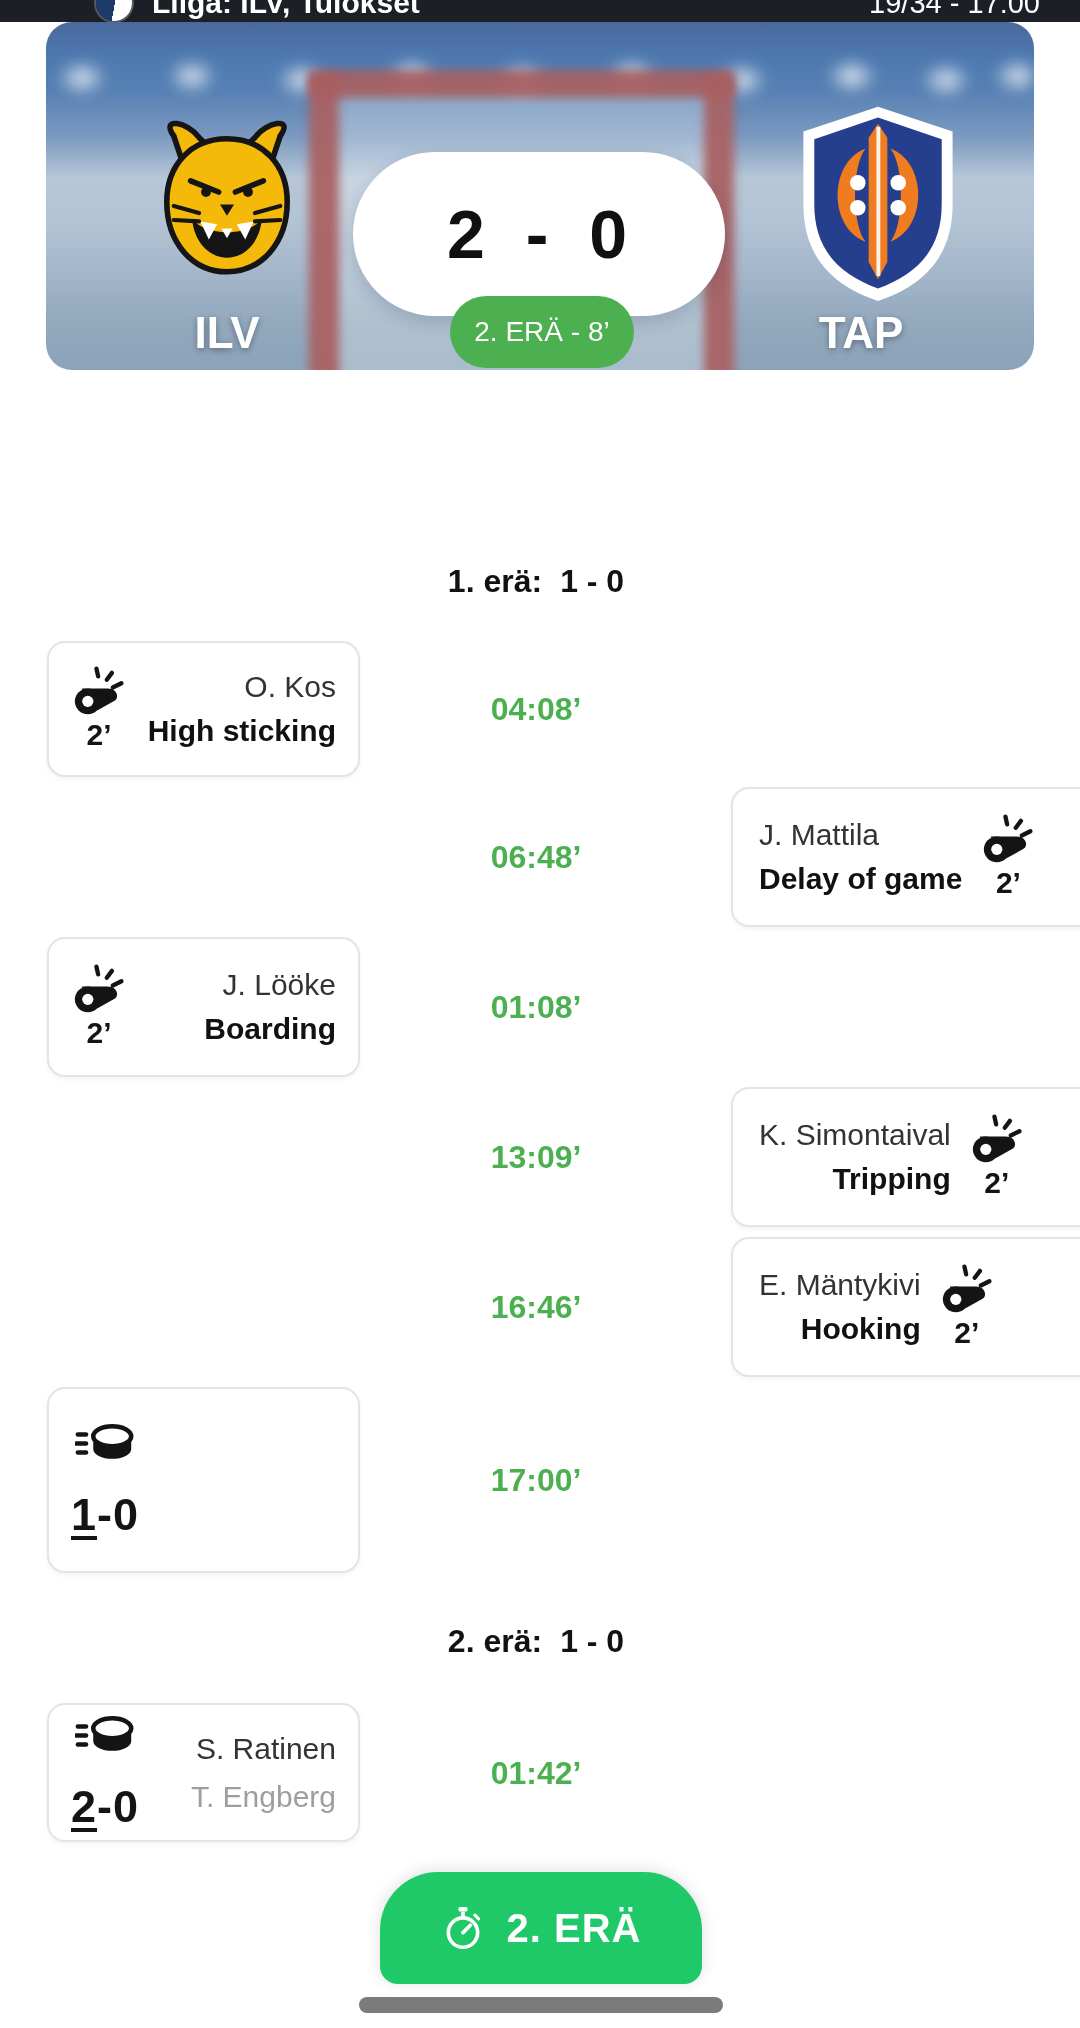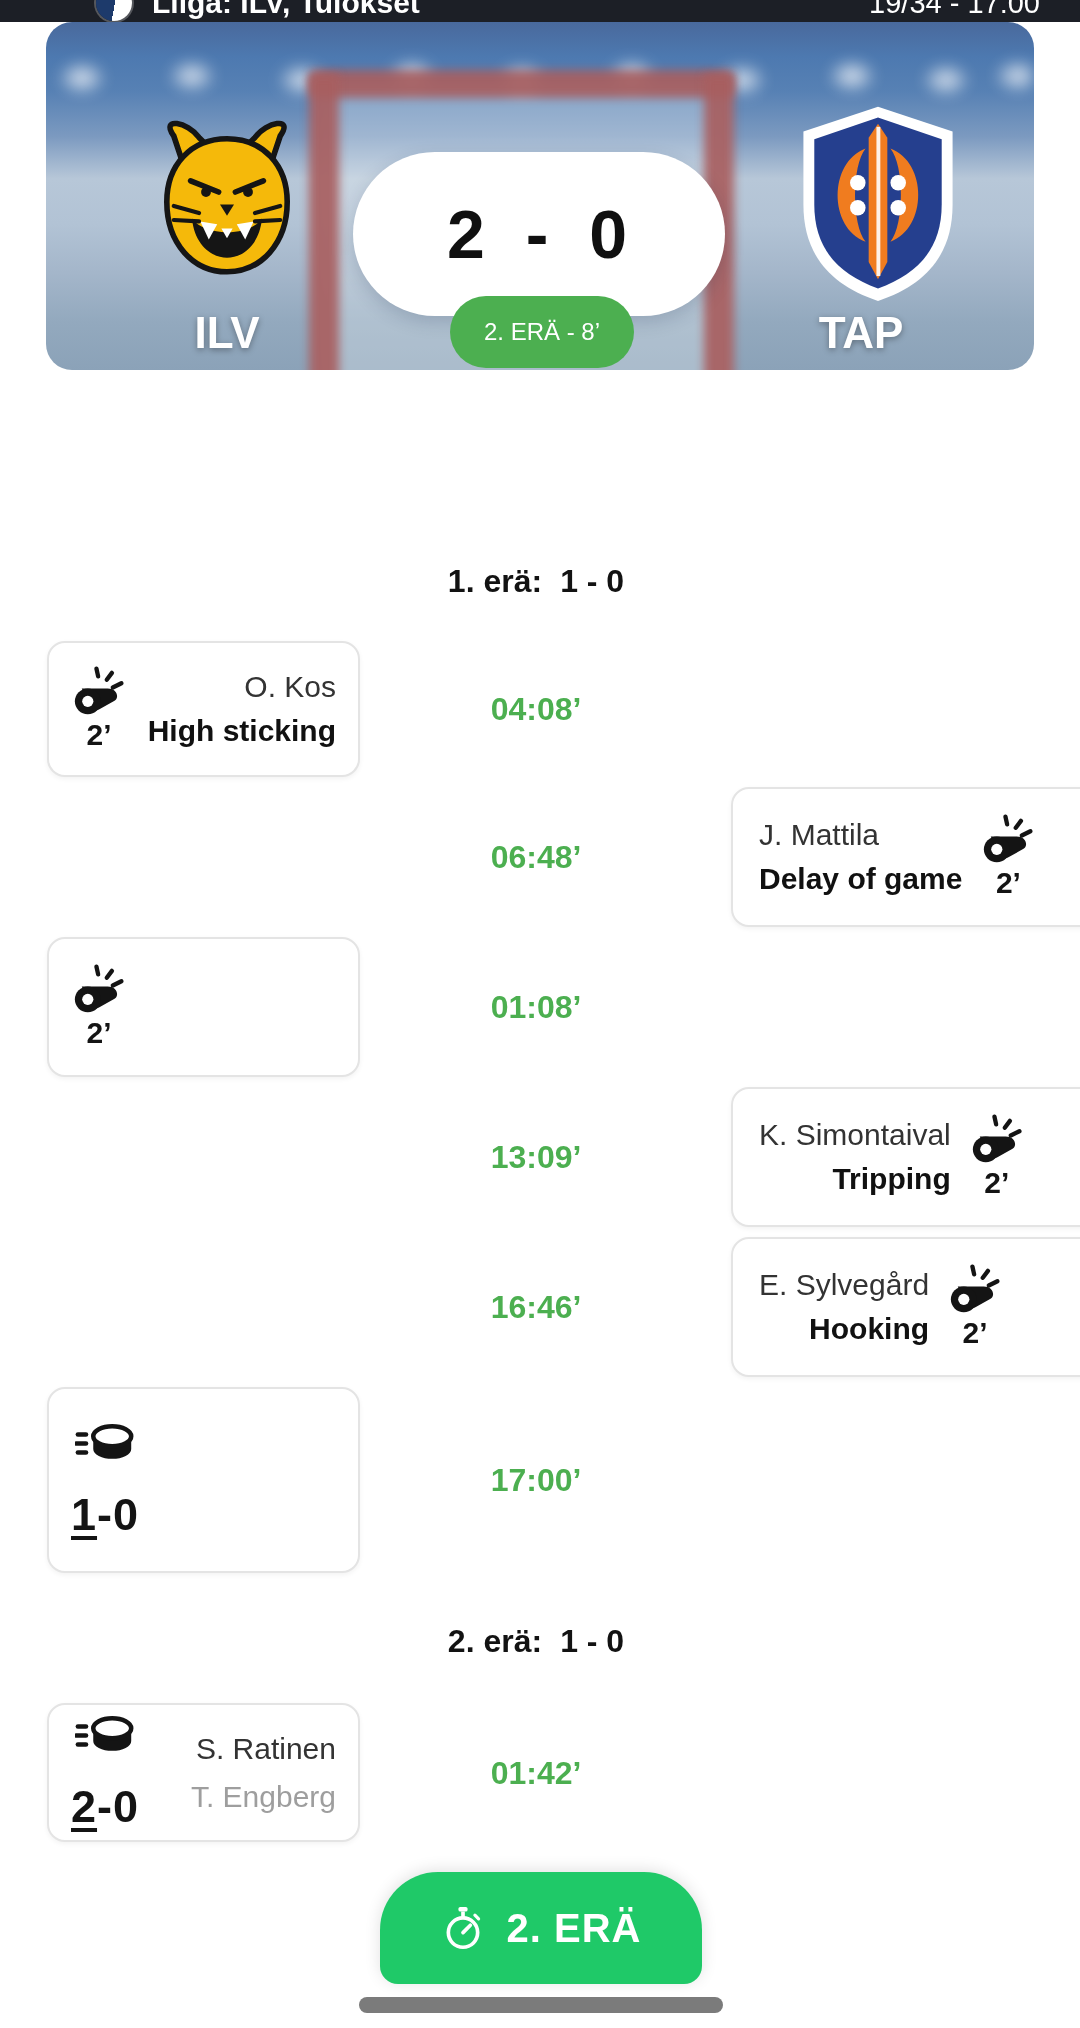--- a/index.html
+++ b/index.html
@@ -32,21 +32,21 @@
   .goal-net{position:absolute;left:271px;top:62px;width:411px;height:341px;background:rgba(236,242,247,.32);filter:blur(4px);}
   .goal-bar{position:absolute;background:#a85f60;filter:blur(5px);opacity:.92;}
   .goal-crossbar{left:263px;top:48px;width:425px;height:28px;border-radius:8px;}
   .goal-post-left{left:263px;top:52px;width:30px;height:351px;}
   .goal-post-right{left:658px;top:52px;width:30px;height:351px;}
 
   .score-pill{position:absolute;left:307px;top:130px;width:372px;height:164px;background:#fff;border-radius:84px;
     box-shadow:0 6px 18px rgba(20,40,70,.18);display:flex;align-items:center;justify-content:center;}
   .score-text{font-size:68px;font-weight:bold;color:#101010;letter-spacing:4px;word-spacing:14px;}
   .status-pill{position:absolute;left:404px;top:274px;width:184px;height:72px;background:#4caf50;border-radius:36px;
-    display:flex;align-items:center;justify-content:center;color:#fff;font-size:24px;white-space:nowrap;}
+    display:flex;align-items:center;justify-content:center;color:#fff;font-size:28px;white-space:nowrap;}
   .team-logo{position:absolute;}
   .logo-home{left:97px;top:76px;width:168px;height:202px;}
   .logo-away{left:746px;top:80px;width:172px;height:202px;}
   .team-abbr{position:absolute;top:286px;width:200px;text-align:center;color:#fff;font-size:44px;font-weight:bold;
     text-shadow:0 2px 6px rgba(0,0,0,.35);}
   .abbr-home{left:81px;}
   .abbr-away{left:715px;}
 
   
   .timeline{position:absolute;top:425px;left:0;right:8px;}
@@ -196,20 +196,24 @@
             <path d="M31 12 L29 3"></path>
               <path d="M41 16 L47 8"></path>
               <path d="M48 25 L58 20"></path>
           </g>
           <path fill="#141414" d="M12 26 h30 c7 0 11 4 11 9 0 3 -2 5 -4 6 l-16 9 c-3 2 -6 2 -9 2 z"></path>
           <circle cx="19" cy="41" r="15" fill="#141414"></circle>
             <circle cx="19" cy="41" r="6.5" fill="#ffffff"></circle>
         </svg>
         <div class="minutes">2’</div>
       </div>
+      <div class="text-col">
+        <div class="player">J. Lööke</div>
+        <div class="detail">Boarding</div>
+      </div>
     </div>
     <div class="event-time">01:08’</div>
   </div>
 
   <div class="event-row r4">
     <div class="card right penalty">
       <div class="text-col">
         <div class="player">K. Simontaival</div>
         <div class="detail">Tripping</div>
       </div>
@@ -226,21 +230,21 @@
         </svg>
         <div class="minutes">2’</div>
       </div>
     </div>
     <div class="event-time">13:09’</div>
   </div>
 
   <div class="event-row r5">
     <div class="card right penalty">
       <div class="text-col">
-        <div class="player">E. Sylvegård</div>
+        <div class="player">E. Mäntykivi</div>
         <div class="detail">Hooking</div>
       </div>
       <div class="icon-col">
         <svg viewBox="0 0 64 58" width="56" height="50">
           <g stroke="#141414" stroke-width="5" stroke-linecap="round" fill="none">
             <path d="M31 12 L29 3"></path>
               <path d="M41 16 L47 8"></path>
               <path d="M48 25 L58 20"></path>
           </g>
           <path fill="#141414" d="M12 26 h30 c7 0 11 4 11 9 0 3 -2 5 -4 6 l-16 9 c-3 2 -6 2 -9 2 z"></path>

